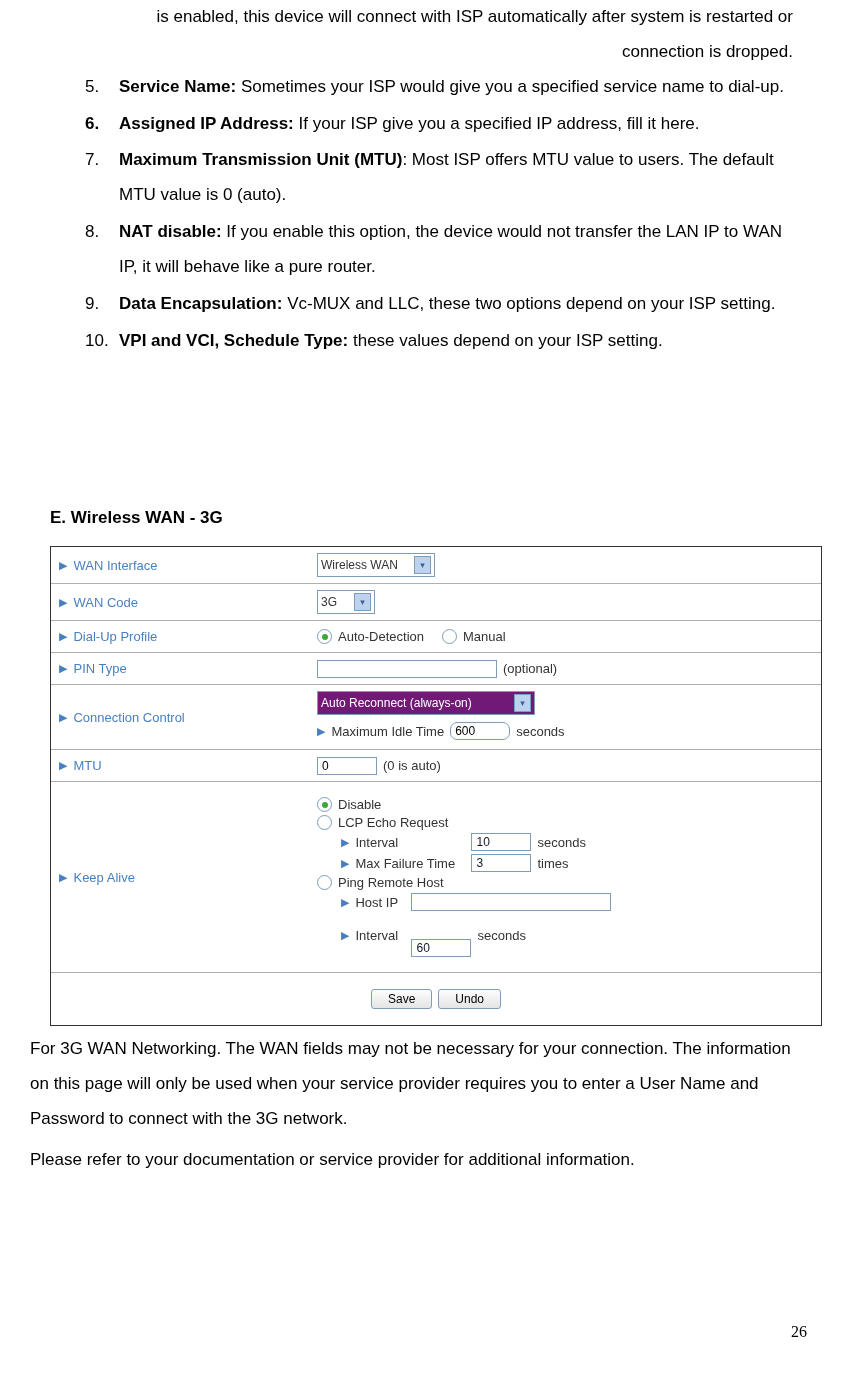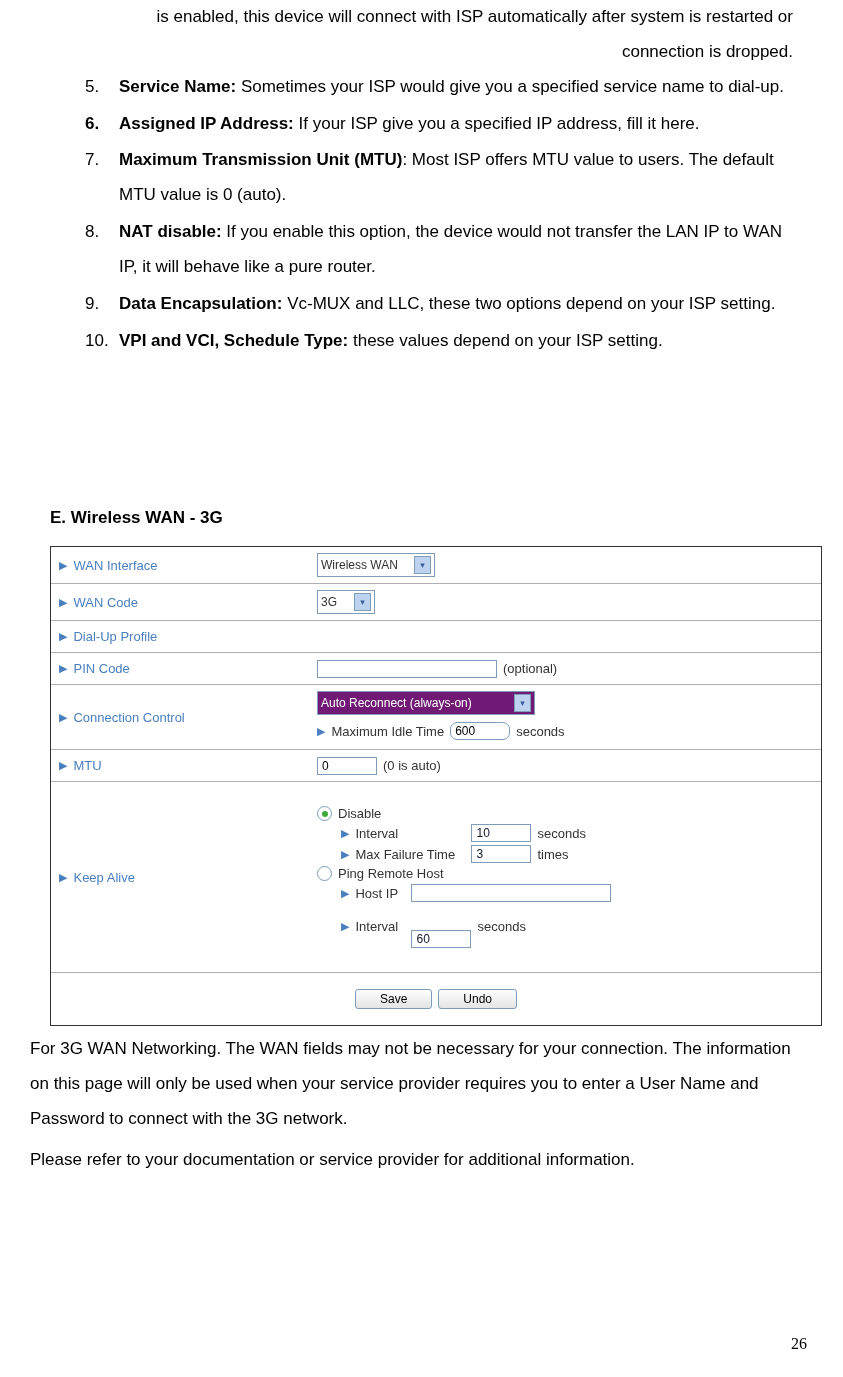--- a/index.html
+++ b/index.html
@@ -121,36 +121,36 @@
     display:inline-flex;align-items:center;justify-content:center;background:#fff;
   }
   .radio.checked::after{content:"";width:6px;height:6px;background:#39a939;border-radius:50%;}
   .keep-block { width:100%; }
   .keep-line { display:flex; align-items:center; gap:6px; margin:3px 0; }
   .indent { margin-left:24px; }
   .btn {
     background: linear-gradient(#fefefe,#e4e4e4);
     border: 1px solid #7f9db9;
     border-radius: 3px;
-    padding: 2px 24px;
+    padding: 2px 16px;
     font-size: 12px;
   }
   .btn-row {
     justify-content: center;
     padding: 8px 0;
   }
   .para {
     font-size: 17px;
     line-height: 2.05;
     margin: 6px 0 0 0;
   }
   .page-num {
     position: absolute;
     right: 36px;
-    bottom: 24px;
+    bottom: 36px;
     font-family: "Times New Roman", serif;
     font-size: 16px;
   }
 </style>
 </head>
 <body>
 
 <div class="page">
 
   <div class="ol-wrap">
@@ -212,26 +212,33 @@
           <span class="sel-arrow">▾</span>
         </span>
       </div>
     </div>
 
     <div class="row">
       <div class="labelcell">
           <span class="caret">▶</span>
           <span class="link-label">Dial-Up Profile</span>
         </div>
-    </div>
-
-    <div class="row">
-      <div class="labelcell">
-          <span class="caret">▶</span>
-          <span class="link-label">PIN Code</span>
+      <div class="valuecell">
+        <span class="radio checked"></span>
+        <span>Auto-Detection</span>
+        <span style="width:6px"></span>
+        <span class="radio"></span>
+        <span>Manual</span>
+      </div>
+    </div>
+
+    <div class="row">
+      <div class="labelcell">
+          <span class="caret">▶</span>
+          <span class="link-label">PIN Type</span>
         </div>
       <div class="valuecell">
         <input class="txt" style="width: 180px;">
         <span>(optional)</span>
       </div>
     </div>
 
     <div class="row">
       <div class="labelcell tall">
           <span class="caret">▶</span>
@@ -266,20 +273,24 @@
       <div class="labelcell tall" style="min-height:190px">
           <span class="caret">▶</span>
           <span class="link-label">Keep Alive</span>
         </div>
       <div class="valuecell">
         <div class="keep-block">
           <div class="keep-line">
             <span class="radio checked"></span>
             <span>Disable</span>
           </div>
+          <div class="keep-line">
+            <span class="radio"></span>
+            <span>LCP Echo Request</span>
+          </div>
           <div class="keep-line indent">
             <span class="caret">▶</span>
             <span style="width:110px">Interval</span>
             <input class="txt disabled" style="width: 60px;" value="10">
             <span>seconds</span>
           </div>
           <div class="keep-line indent">
             <span class="caret">▶</span>
             <span style="width:110px">Max Failure Time</span>
             <input class="txt disabled" style="width: 60px;" value="3">

